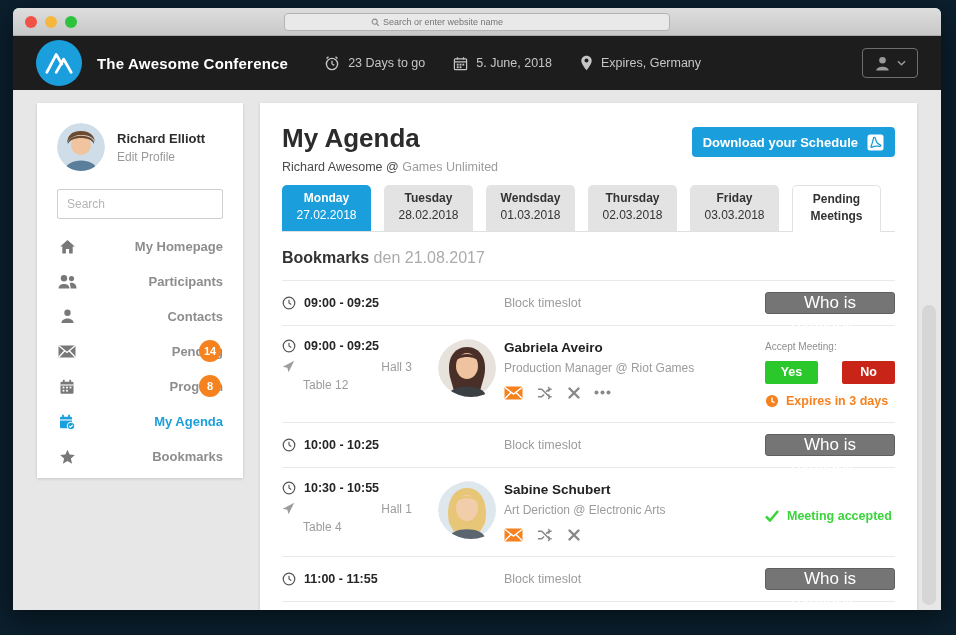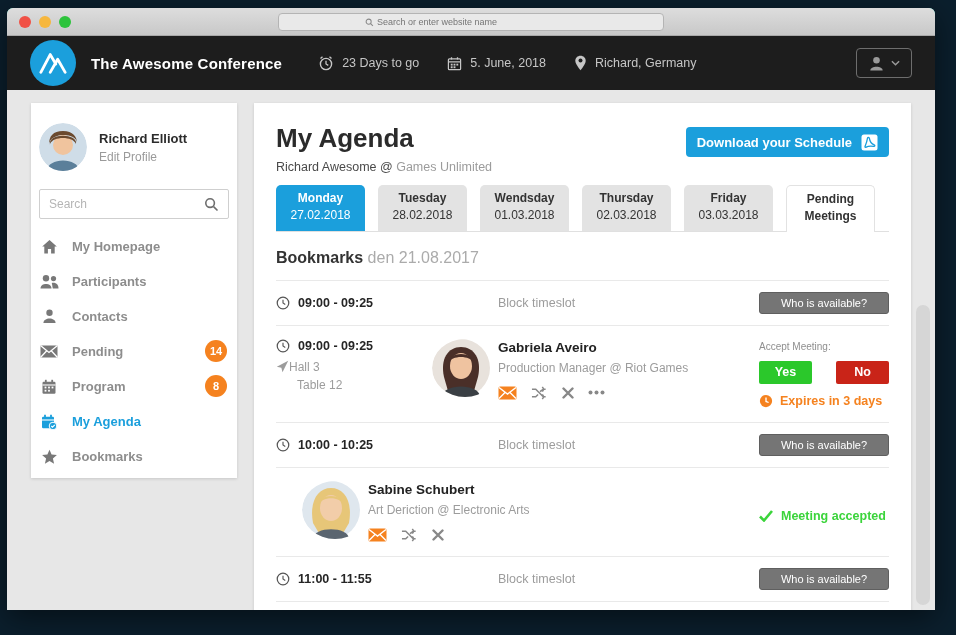--- a/index.html
+++ b/index.html
@@ -4,21 +4,21 @@
 <style>
   * { margin:0; padding:0; box-sizing:border-box; }
   html,body { width:956px; height:635px; }
   body {
     background:#0b1f2d;
     font-family:"Liberation Sans","DejaVu Sans",sans-serif;
     overflow:hidden;
     position:relative;
   }
   .window {
-    position:absolute; left:7px; top:8px; width:928px; height:602px;
+    position:absolute; left:13px; top:8px; width:928px; height:602px;
     border-radius:6px 6px 0 0; overflow:hidden;
     box-shadow:0 8px 30px rgba(0,0,0,.5);
     background:#5eead4;
   }
   
   .chrome {
     height:28px; background:linear-gradient(#dddddd,#c8c8c8);
     border-bottom:1px solid #a9a9a9;
     display:flex; align-items:center; position:relative;
   }
@@ -53,39 +53,39 @@
   .user-btn {
     position:absolute; right:23px; top:12px; width:56px; height:30px;
     border:1px solid #6e6e6e; border-radius:4px; display:flex;
     align-items:center; justify-content:center; gap:6px; cursor:pointer;
     background:transparent;
   }
   
   .content { position:relative; height:520px; background:#e7e7e7; }
   .card { background:#fff; box-shadow:0 1px 3px rgba(0,0,0,.14); }
   
-  .sidebar { position:absolute; left:24px; top:13px; width:206px; height:375px; padding:20px 8px; }
+  .sidebar { position:absolute; left:24px; top:13px; width:206px; height:375px; padding:20px 20px; }
   .profile { display:flex; align-items:center; gap:12px; }
   .avatar { border-radius:50%; overflow:hidden; flex:0 0 auto; }
   .avatar svg { display:block; }
   .profile-name { font-size:13px; font-weight:bold; color:#2c2c2c; }
   .edit-profile { font-size:12px; color:#9a9a9a; margin-top:4px; cursor:pointer; }
   .side-search {
     margin-top:18px; border:1px solid #cfcfcf; border-radius:2px; height:30px;
     display:flex; align-items:center; padding:0 9px;
   }
   .side-search input {
     flex:1; border:none; outline:none; font-size:12px; color:#666;
     font-family:"Liberation Sans","DejaVu Sans",sans-serif;
   }
   .side-search input::placeholder { color:#b5b5b5; }
   .nav { margin-top:10px; }
   .nav-item {
     display:flex; align-items:center; height:35px; cursor:pointer;
-    color:#8d8d8d; font-size:13px; font-weight:bold; position:relative;
+    color:#8d8d8d; font-size:13px; font-weight:bold; position:relative;justify-content:space-between;
   }
   .nav-item .nicon { width:20px; display:flex; justify-content:center; margin-right:13px; }
   .nav-item.active { color:#1b9fdc; }
   .badge {
     position:absolute; right:2px; top:6px; min-width:22px; height:22px;
     background:#f5821f; color:#fff; border-radius:50%; font-size:11px;
     display:flex; align-items:center; justify-content:center; font-weight:bold;
   }
   
   .main { position:absolute; left:247px; top:13px; width:657px; height:520px; padding:0 22px; overflow:hidden; }
@@ -112,33 +112,33 @@
   
   .day-heading { margin-top:17px; font-size:16px; }
   .day-heading .d { font-weight:bold; color:#333; }
   .day-heading .r { color:#ababab; }
   .divider { height:1px; background:#e9e9e9; margin-top:13px; }
   .row { display:flex; align-items:flex-start; border-bottom:1px solid #e9e9e9; position:relative; }
   .row.block { height:45px; align-items:center; }
   .row.meeting { padding:13px 0 14px; }
   .col-time { width:130px; flex:0 0 auto; }
   .t-line { display:flex; align-items:center; gap:8px; font-size:12.5px; font-weight:bold; color:#252525; }
-  .loc-line { display:flex; align-items:center; font-size:12px; color:#9c9c9c; margin-top:7px; }
+  .loc-line { display:flex; align-items:center; gap:8px; font-size:12px; color:#9c9c9c; margin-top:7px;justify-content:space-between; }
   .loc-line.table { padding-left:21px; margin-top:4px; }
   .col-avatar { width:66px; flex:0 0 auto; margin-left:26px; }
   .col-info { flex:1; padding-top:1px; }
   .m-name { font-size:13.5px; font-weight:bold; color:#222; }
   .m-role { font-size:12px; color:#9c9c9c; margin-top:6px; }
   .m-icons { display:flex; align-items:center; gap:14px; margin-top:11px; }
   .icon-btn { cursor:pointer; display:flex; align-items:center; }
   .block-label { flex:1; font-size:12.5px; color:#9c9c9c; padding-left:92px; }
   .col-right { width:130px; flex:0 0 auto; display:flex; flex-direction:column; }
   .who-btn {
     background:#757575; border:1px solid #5f5f5f; border-radius:3px; color:#fff;
-    font-size:11px; height:22px; width:130px; cursor:pointer;
+    font-size:17px; height:22px; width:130px; cursor:pointer;
     font-family:"Liberation Sans","DejaVu Sans",sans-serif;
   }
   .accept-label { font-size:10px; color:#8f8f8f; }
   .yn { display:flex; gap:24px; margin-top:9px; }
   .yes-btn,.no-btn {
     width:61px; height:23px; border:none; border-radius:2px; color:#fff;
     font-size:12.5px; font-weight:bold; cursor:pointer;
     font-family:"Liberation Sans","DejaVu Sans",sans-serif;
   }
   .yes-btn { background:#2bc82b; }
@@ -200,21 +200,21 @@
           <rect x="4" y="11" width="2" height="2" fill="#c6c6c6"></rect>
           <rect x="7" y="11" width="2" height="2" fill="#c6c6c6"></rect>
         </svg>
       <span>5. June, 2018</span>
     </div>
     <div class="head-info">
       <svg width="13" height="16" viewBox="0 0 12 16">
           <path d="M6 0.8 C3 0.8 0.8 3 0.8 5.8 C0.8 9.5 6 15.2 6 15.2 C6 15.2 11.2 9.5 11.2 5.8 C11.2 3 9 0.8 6 0.8 Z" fill="#c6c6c6"></path>
           <circle cx="6" cy="5.6" r="2" fill="#1d1d1d"></circle>
         </svg>
-      <span>Richard, Germany</span>
+      <span>Expires, Germany</span>
     </div>
     <div class="user-btn">
       <svg width="17" height="17" viewBox="0 0 16 16">
           <circle cx="8" cy="5" r="3.1" fill="#9a9a9a"></circle>
           <path d="M2.2 14.5 C2.2 9.8 13.8 9.8 13.8 14.5 Z" fill="#9a9a9a"></path>
         </svg>
       <svg width="9" height="6" viewBox="0 0 10 6">
           <path d="M1 1 L5 5 L9 1" fill="none" stroke="#9a9a9a" stroke-width="1.6"></path>
         </svg>
     </div>
@@ -467,20 +467,36 @@
             </svg>
           <span>10:00 - 10:25</span>
         </div>
         <div class="block-label">Block timeslot</div>
         <div class="col-right">
           <button class="who-btn">Who is available?</button>
         </div>
       </div>
 
       <div class="row meeting">
+        <div class="col-time">
+          <div class="t-line">
+            <svg width="14" height="14" viewBox="0 0 16 16">
+                <circle cx="8" cy="8" r="6.6" fill="none" stroke="#555" stroke-width="1.4"></circle>
+                <path d="M8 4.4 V8 l2.6 1.6" fill="none" stroke="#555" stroke-width="1.3"></path>
+              </svg>
+            <span>10:30 - 10:55</span>
+          </div>
+          <div class="loc-line">
+            <svg width="13" height="13" viewBox="0 0 16 16">
+                <path d="M15 1 L1 8.2 L6.6 9.4 L8 15 Z" fill="#9c9c9c"></path>
+              </svg>
+            <span>Hall 1</span>
+          </div>
+          <div class="loc-line table">Table 4</div>
+        </div>
         <div class="col-avatar avatar">
           <svg width="58" height="58" viewBox="0 0 58 58">
               <circle cx="29" cy="29" r="29" fill="#dfe7ee"></circle>
               <path d="M11 42 C7 20 16 7 29 7 C42 7 51 20 47 42 L40 54 L18 54 Z" fill="#e7c678"></path>
               <ellipse cx="29" cy="27" rx="11" ry="13" fill="#f2cda9"></ellipse>
               <path d="M16 24 C17 12 41 12 42 24 C38 15 20 15 16 24 Z" fill="#e7c678"></path>
               <path d="M11 58 C11 45 47 45 47 58 Z" fill="#5a6570"></path>
             </svg>
         </div>
         <div class="col-info">

